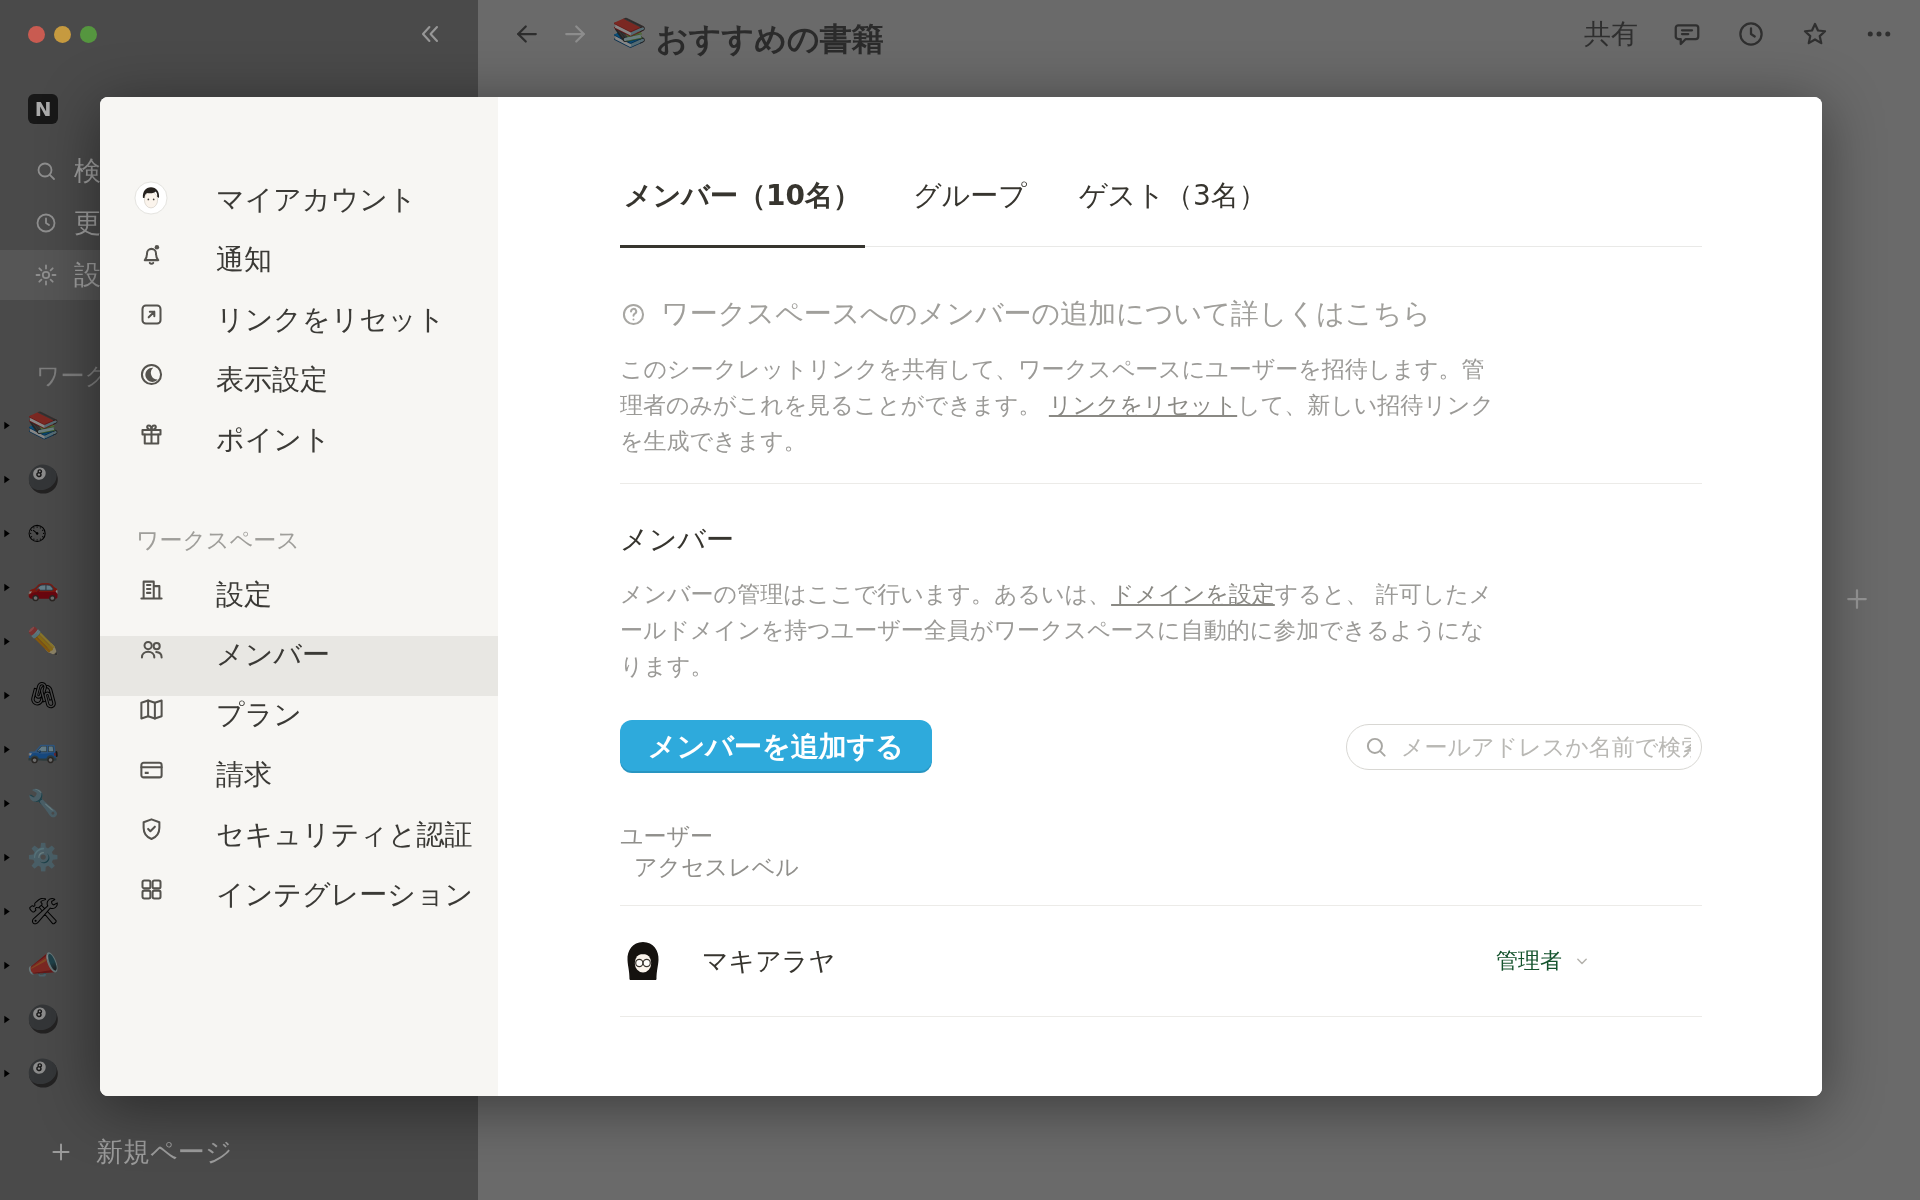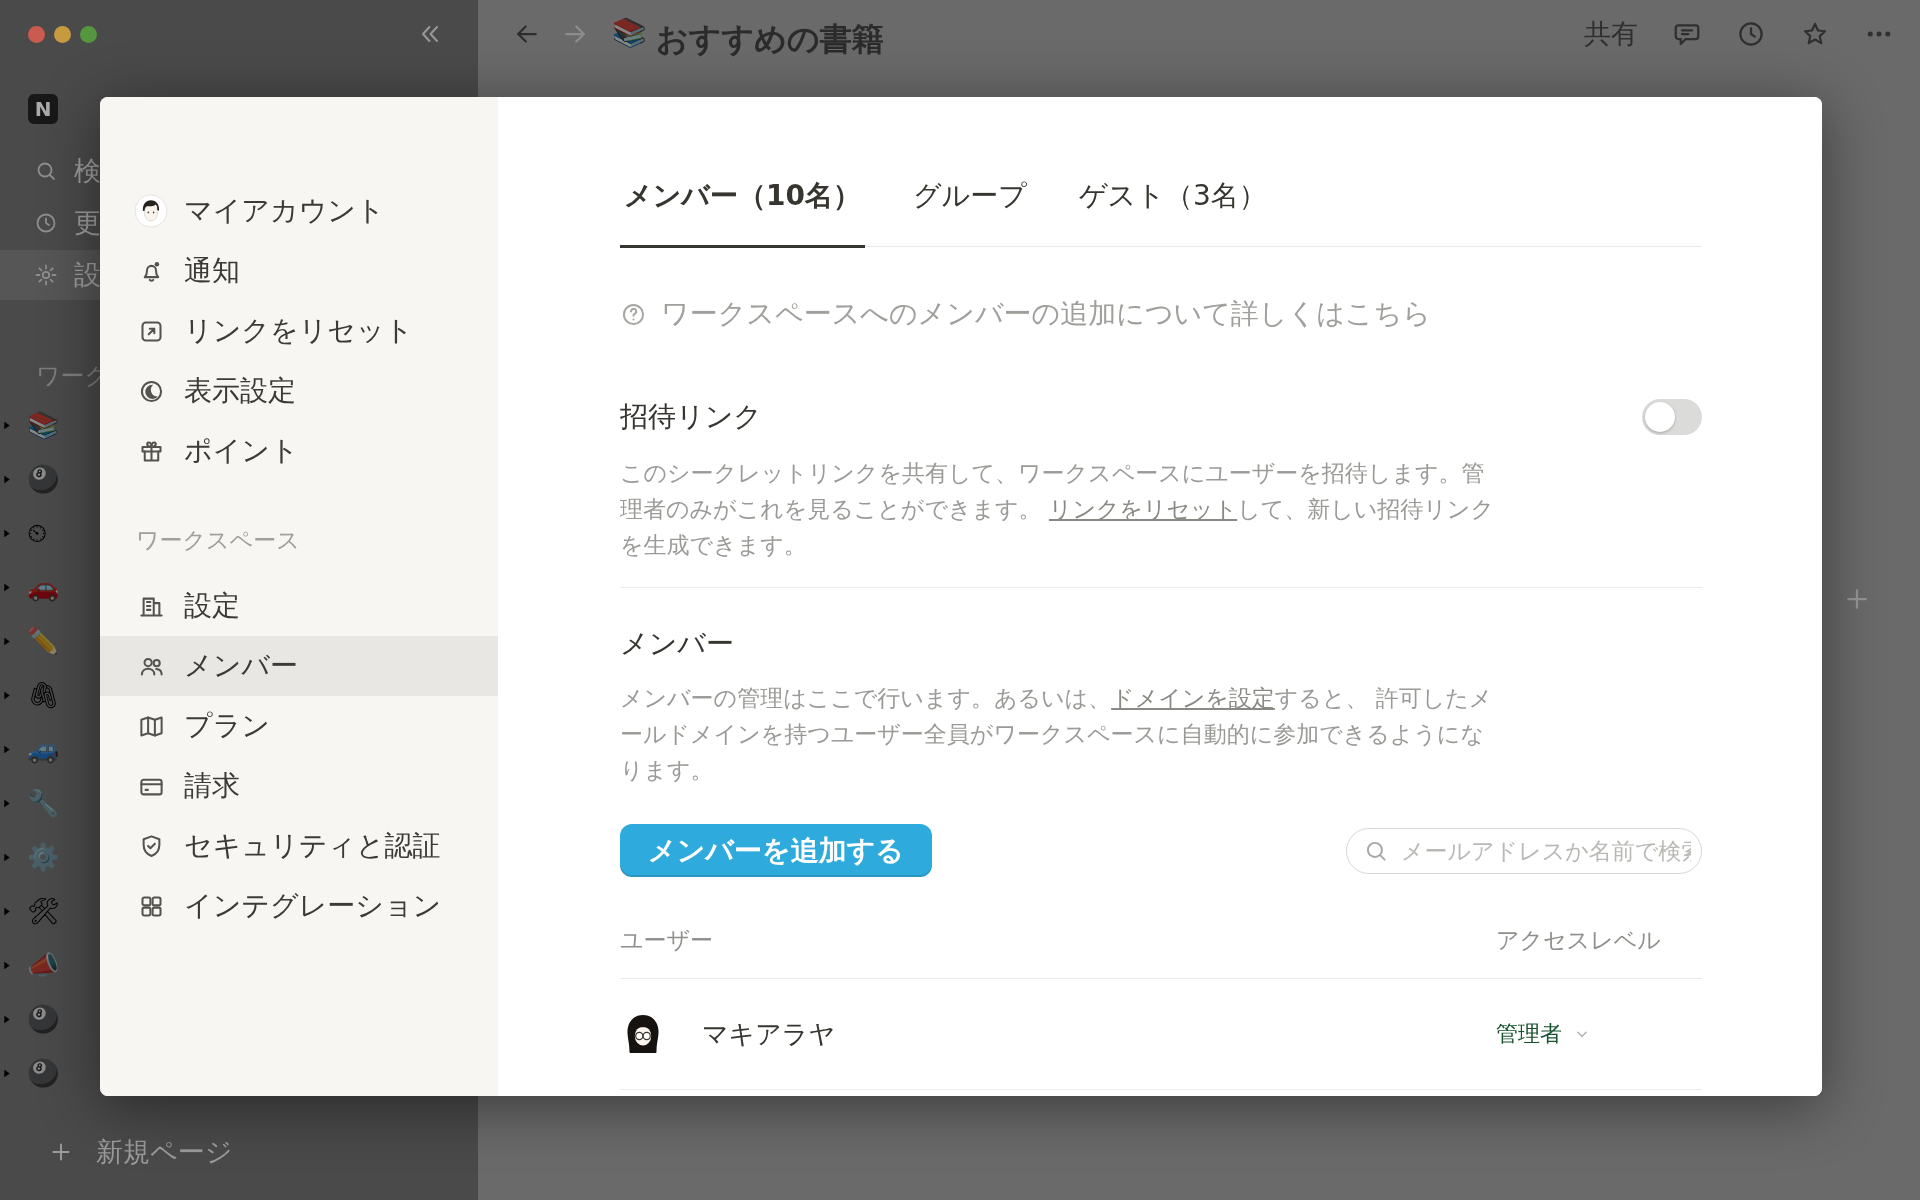--- a/index.html
+++ b/index.html
@@ -36,21 +36,21 @@
   .prow .em{margin-left:14px;font-size:26px;filter:brightness(.55) saturate(.85);}
   .newpage{position:absolute;left:12px;top:1126px;width:478px;height:52px;display:flex;align-items:center;color:#9B9B9B;}
   .newpage .icon{margin-left:36px;}
   .newpage .lbl{margin-left:22px;font-size:27px;}
   .bg-plus{position:absolute;left:1842px;top:584px;color:#959595;}
 
   
   .modal{position:absolute;left:100px;top:97px;width:1722px;height:999px;background:#fff;border-radius:8px;
     overflow:hidden;display:flex;box-shadow:0 10px 60px rgba(0,0,0,.45);}
   .m-side{width:398px;background:#F7F6F3;flex:none;padding-top:84px;box-sizing:border-box;}
-  .sitem{height:60px;display:flex;align-items:center;cursor:pointer;}
+  .sitem{height:60px;display:flex;align-items:flex-start;cursor:pointer;gap:32px;}
   .sitem .icon{margin-left:34px;width:34px;color:#55534E;justify-content:center;}
   .sitem .lbl{margin-left:16px;font-size:28px;font-weight:500;color:#3B3A36;white-space:nowrap;}
   .sitem.sel{background:#E8E7E3;}
   .m-ws-label{margin:44px 0 20px 36px;font-size:23px;color:#9F9E9A;}
 
   .m-main{flex:1;background:#fff;padding:0 120px 0 122px;box-sizing:border-box;position:relative;}
   .tabs{margin-top:80px;display:flex;gap:44px;border-bottom:1px solid #E9E9E7;}
   .tab{font-size:28px;color:#37352F;font-weight:500;padding:0 4px 30px 4px;border-bottom:3px solid transparent;margin-bottom:-2px;cursor:pointer;white-space:nowrap;}
   .tab.active{font-weight:600;border-bottom-color:#37352F;}
 
@@ -70,21 +70,21 @@
 
   .action-row{margin-top:36px;display:flex;align-items:center;justify-content:space-between;}
   .add-btn{height:53px;padding:0 28px;border:none;border-radius:12px;background:#2EAADC;color:#fff;
     font-size:28px;font-weight:600;font-family:inherit;cursor:pointer;box-shadow:inset 0 -2px 0 rgba(0,0,0,.12);}
   .search{width:356px;height:46px;border:1px solid #D8D7D3;border-radius:24px;display:flex;align-items:center;background:#fff;box-sizing:border-box;}
   .search .icon{margin-left:16px;color:#A8A7A3;}
   .search input{border:none;outline:none;background:transparent;margin-left:10px;width:290px;
     font-size:23px;color:#55534E;font-family:inherit;}
   .search input::placeholder{color:#B9B8B4;}
 
-  .table-head{margin-top:48px;display:flex;align-items:flex-start;font-size:23px;color:#908F8B;padding-bottom:22px;border-bottom:1px solid #ECEBE8;}
+  .table-head{margin-top:48px;display:flex;align-items:flex-start;font-size:23px;color:#908F8B;padding-bottom:22px;border-bottom:1px solid #ECEBE8;flex-direction:column;}
   .col-user{flex:1;}
   .col-access{width:220px;padding-left:14px;box-sizing:border-box;}
   .mrow{height:110px;display:flex;align-items:center;border-bottom:1px solid #ECEBE8;}
   .mrow .who{flex:1;display:flex;align-items:center;gap:36px;}
   .avatar{width:46px;height:46px;border-radius:50%;overflow:hidden;flex:none;}
   .mname{font-size:26px;font-weight:500;color:#37352F;}
   .access{width:220px;padding-left:14px;box-sizing:border-box;display:flex;align-items:center;gap:10px;cursor:pointer;}
   .access .val{font-size:22px;color:#14532d;text-align:right;}
   .access .icon{color:#B5B3AE;}
   .partial-row{position:relative;height:40px;}
@@ -429,26 +429,20 @@
         <span class="icon">
             <svg viewBox="0 0 24 24" fill="none" stroke="currentColor" stroke-width="1.8" stroke-linecap="round" stroke-linejoin="round" width="27" height="27">
               <circle cx="12" cy="12" r="8.5"></circle>
               <path d="M9.8 9.3a2.3 2.3 0 1 1 3.4 2c-.8.5-1.2 1-1.2 1.9"></path>
               <path d="M12 16.4v.1"></path>
             </svg>
           </span>
         <span>ワークスペースへのメンバーの追加について詳しくはこちら</span>
       </div>
 
-      <div class="sec-head">
-        <div class="sec-title">招待リンク</div>
-        <div class="toggle">
-            <div class="knob"></div>
-          </div>
-      </div>
       <div class="para"><span>このシークレットリンクを共有して、ワークスペースにユーザーを招待します。管理者のみがこれを見ることができます。 </span><a>リンクをリセット</a><span>して、新しい招待リンクを生成できます。</span></div>
 
       <div class="divider"></div>
 
       <div class="sec-title members-head">メンバー</div>
       <div class="para m2"><span>メンバーの管理はここで行います。あるいは、</span><a>ドメインを設定</a><span>すると、 許可したメールドメインを持つユーザー全員がワークスペースに自動的に参加できるようになります。</span></div>
 
       <div class="action-row">
         <button class="add-btn">メンバーを追加する</button>
         <div class="search">

